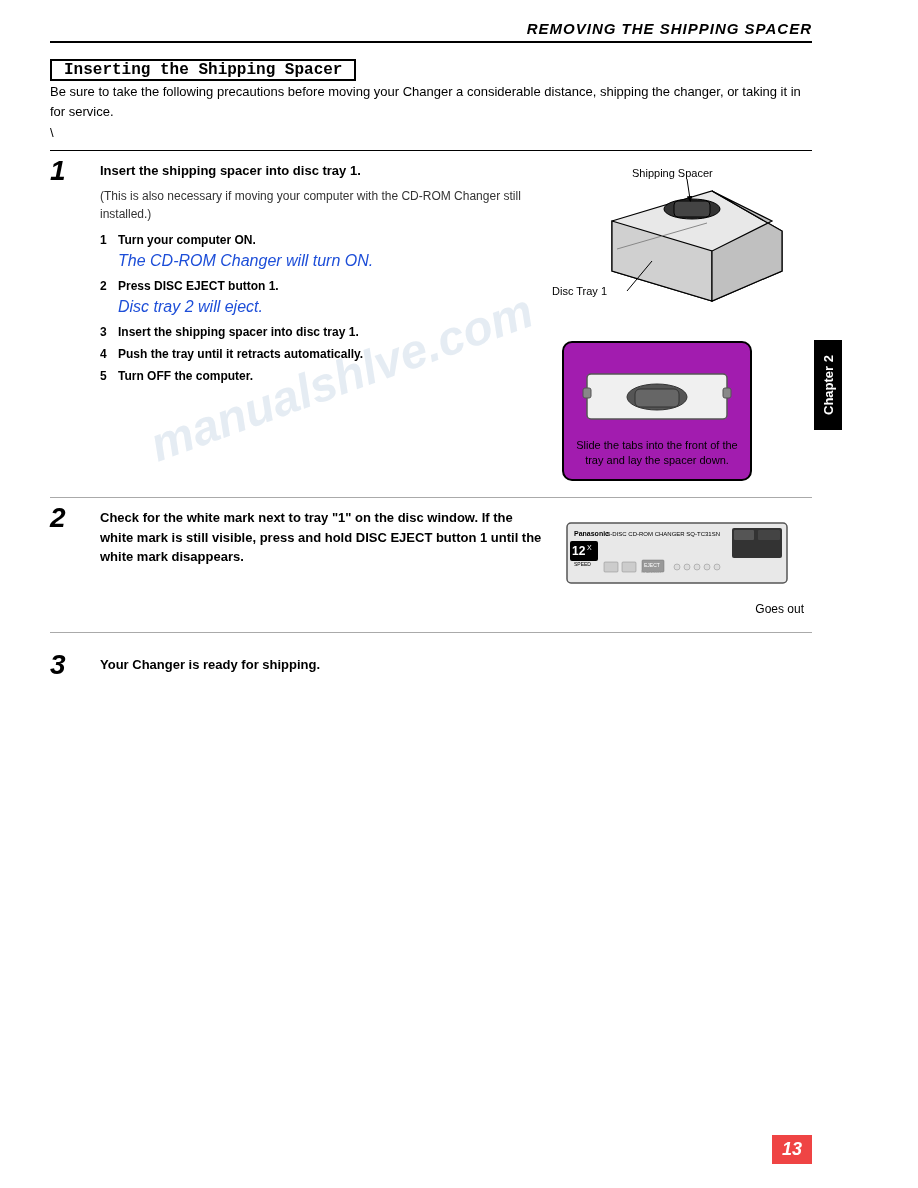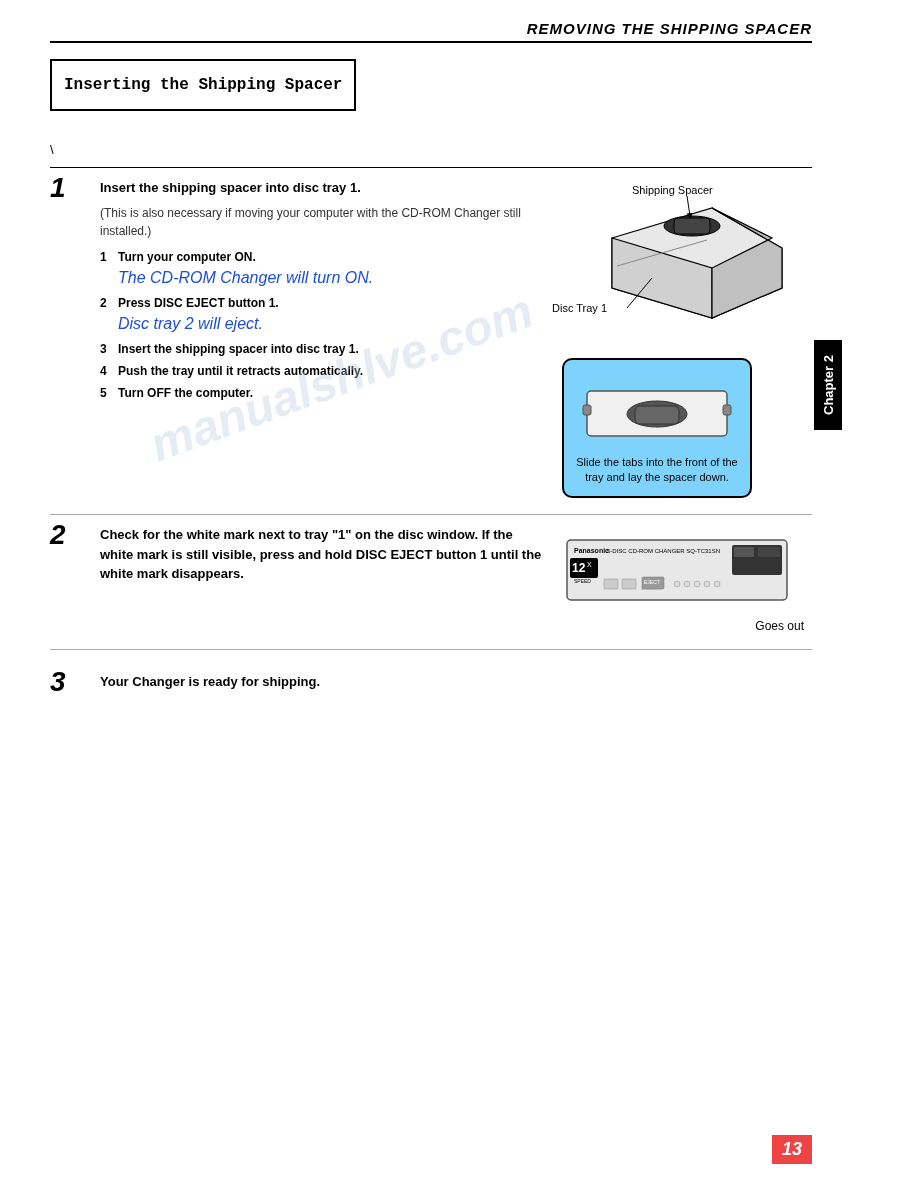--- a/index.html
+++ b/index.html
@@ -31,23 +31,23 @@
     .page-header-title {
       font-style: italic;
       font-weight: bold;
       font-size: 15px;
       letter-spacing: 1px;
     }
 
     
     .section-box {
       border: 2px solid #000;
-      padding: 15px 12px;
+      padding: 0 12px;
       display: inline-block;
-      margin-bottom: 31px;
+      margin-bottom: 1px;
       background: #fff;
     }
     .section-box-title {
       font-size: 16px;
       font-weight: bold;
       font-family: 'Courier New', monospace;
     }
 
     
     .intro-text {
@@ -216,20 +216,21 @@
   <div class="page-header">
     <span class="page-header-title">REMOVING THE SHIPPING SPACER</span>
   </div>
 
   
   <div class="section-box">
     <span class="section-box-title">Inserting the Shipping Spacer</span>
   </div>
 
   
+  <p class="intro-text">Be sure to take the following precautions before moving your Changer a considerable distance, shipping the changer, or taking it in for service.</p>
   <p style="font-size:13px;margin-bottom:6px;">\</p>
 
   <hr class="divider">
 
   
   <div class="step-row">
     <div class="step-number">1</div>
     <div class="step-content">
       <div class="step-title">Insert the shipping spacer into disc tray 1.</div>
       <div class="step-desc">(This is also necessary if moving your computer with the CD-ROM Changer still installed.)</div>
@@ -278,21 +279,21 @@
           <line x1="95" y1="130" x2="120" y2="100" stroke="#000" stroke-width="1"></line>
           <text x="20" y="134" font-size="11" font-family="Arial" fill="#000">Disc Tray 1</text>
           <defs>
             <marker id="arrowhead" markerWidth="6" markerHeight="6" refX="3" refY="3" orient="auto">
               <path d="M0,0 L6,3 L0,6 Z" fill="#000"></path>
             </marker>
           </defs>
         </svg>
 
         
-        <div style="position:absolute;bottom:0;left:30px;border:2px solid #000;border-radius:10px;width:190px;height:140px;background:#7dd3fc;display:flex;flex-direction:column;align-items:center;justify-content:center;padding:8px;">
+        <div style="position:absolute;bottom:0;left:30px;border:2px solid #000;border-radius:10px;width:190px;height:140px;background:#a21caf;display:flex;flex-direction:column;align-items:center;justify-content:center;padding:8px;">
           <svg width="160" height="80" viewBox="0 0 160 80">
 
             <rect x="10" y="20" width="140" height="45" rx="4" fill="#f0f0f0" stroke="#555" stroke-width="1.5"></rect>
 
             <ellipse cx="80" cy="43" rx="30" ry="13" fill="#555" stroke="#333" stroke-width="1"></ellipse>
             <rect x="58" y="35" width="44" height="18" rx="5" fill="#666" stroke="#333" stroke-width="1"></rect>
 
             <rect x="6" y="34" width="8" height="10" rx="2" fill="#888" stroke="#555" stroke-width="1"></rect>
             <rect x="146" y="34" width="8" height="10" rx="2" fill="#888" stroke="#555" stroke-width="1"></rect>
           </svg>

